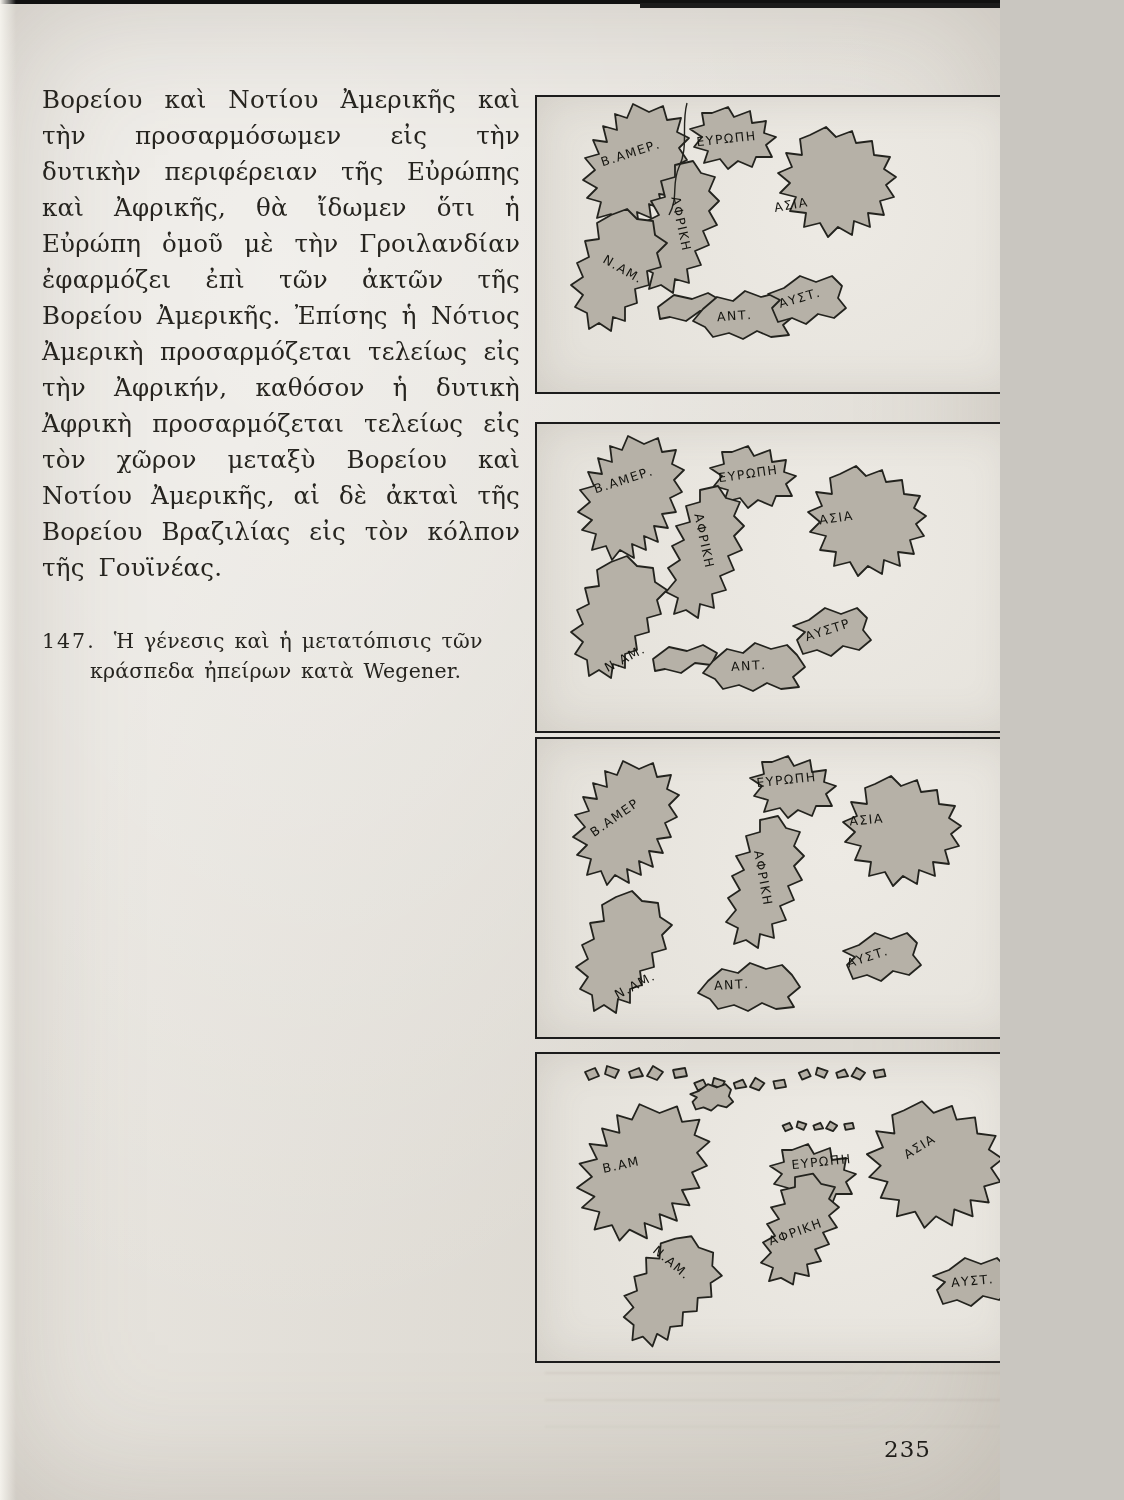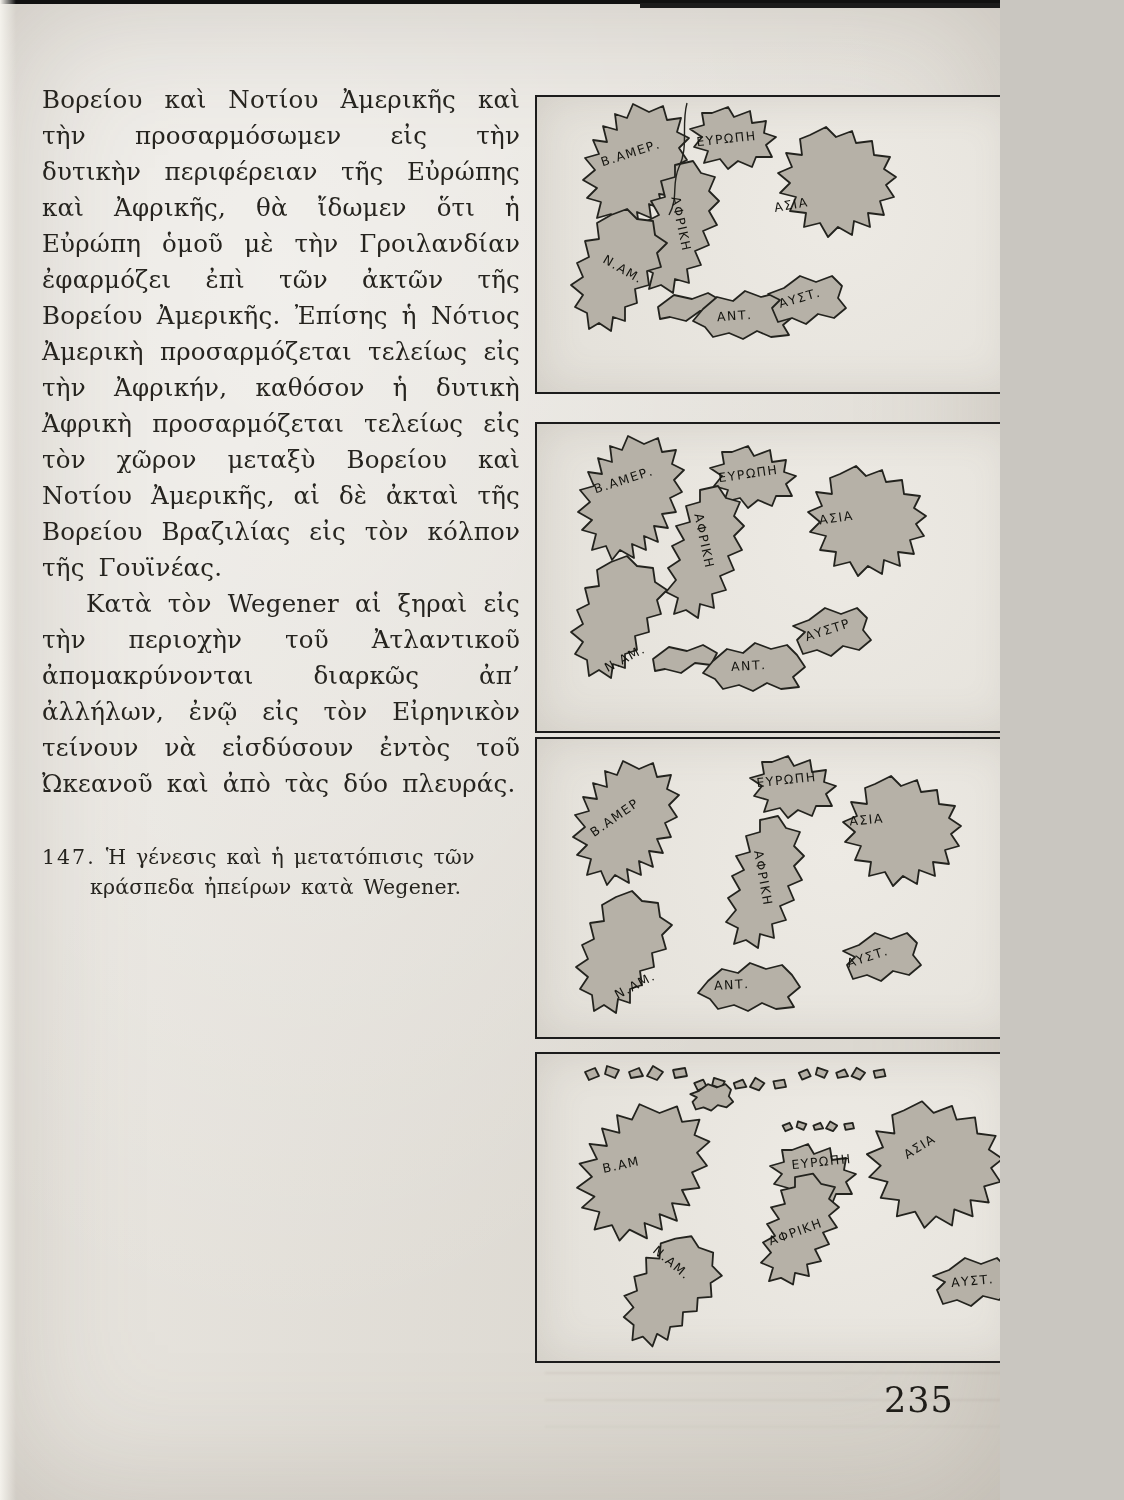--- a/index.html
+++ b/index.html
@@ -22,22 +22,22 @@
     text-align:justify;font-size:24.5px;line-height:36px;
     word-spacing:6px;letter-spacing:0.2px;
   }
   .text-col p{margin:0;text-indent:44px;}
   .text-col p.no-indent{text-indent:0;}
   .caption{
     margin-top:40px;width:452px;
     font-size:20.5px;line-height:30px;word-spacing:3px;
     padding-left:48px;text-indent:-48px;text-align:left;
   }
-  .cap-num{letter-spacing:2px;margin-right:10px;}
-  .page-num{position:absolute;left:884px;top:1380px;font-size:35px;letter-spacing:1px;color:#1f1d19;}
+  .cap-num{letter-spacing:2px;margin-right:18px;}
+  .page-num{position:absolute;left:884px;top:1436px;font-size:23px;letter-spacing:1px;color:#1f1d19;}
   figure.map{
     position:absolute;left:535px;margin:0;width:481px;
     border:2.5px solid #1c1c1c;
     background:#e9e6e0;
     background-image:radial-gradient(circle at 62% 38%, #edeae4, #e3e0d9);
     box-shadow: inset 0 0 45px rgba(110,100,85,0.16);
   }
   #map1{top:95px;height:295px;}
   #map2{top:422px;height:307px;}
   #map3{top:737px;height:298px;}
@@ -72,21 +72,20 @@
       <path id="c-sa" class="land" d="M44,8 L60,2 L70,12 L86,14 L88,28 L100,36 L90,46 L94,60 L80,64 L82,78 L68,82 L70,96 L58,100 L58,114 L46,110 L44,124 L32,116 L22,122 L20,106 L8,100 L16,88 L4,78 L16,70 L10,56 L22,50 L18,34 L32,32 L30,16 Z"></path>
       <path id="c-ant" class="land" d="M16,22 L30,10 L46,14 L58,4 L74,10 L90,6 L100,16 L108,28 L96,38 L102,48 L84,50 L70,44 L56,52 L42,46 L26,50 L18,40 L6,34 Z"></path>
       <path id="c-au" class="land" d="M22,16 L38,4 L54,10 L70,4 L80,14 L76,26 L84,36 L72,46 L56,42 L44,52 L30,46 L16,50 L10,36 L18,28 L6,22 Z"></path>
       <path id="c-tail" class="land" d="M6,20 L22,8 L40,12 L56,6 L70,14 L64,26 L48,24 L34,34 L18,30 L8,32 Z"></path>
       <path id="c-isl" class="land" d="M8,8 L18,4 L22,12 L12,16 Z M30,2 L42,6 L38,14 L28,10 Z M52,8 L62,4 L66,12 L54,14 Z M76,2 L86,8 L80,16 L70,12 Z M96,6 L108,4 L110,12 L98,14 Z"></path>
     </defs>
   </svg>
 
   <div class="text-col">
     <p class="no-indent">Βορείου καὶ Νοτίου Ἀμερικῆς καὶ τὴν προσαρμόσωμεν εἰς τὴν δυτικὴν περιφέρειαν τῆς Εὐρώπης καὶ Ἀφρικῆς, θὰ ἴδωμεν ὅτι ἡ Εὐρώπη ὁμοῦ μὲ τὴν Γροιλανδίαν ἐφαρμόζει ἐπὶ τῶν ἀκτῶν τῆς Βορείου Ἀμερικῆς. Ἐπίσης ἡ Νότιος Ἀμερικὴ προσαρμόζεται τελείως εἰς τὴν Ἀφρικήν, καθόσον ἡ δυτικὴ Ἀφρικὴ προσαρμόζεται τελείως εἰς τὸν χῶρον μεταξὺ Βορείου καὶ Νοτίου Ἀμερικῆς, αἱ δὲ ἀκταὶ τῆς Βορείου Βραζιλίας εἰς τὸν κόλπον τῆς Γουϊνέας.</p>
-    <p>Κατὰ τὸν Wegener αἱ ξηραὶ εἰς τὴν περιοχὴν τοῦ Ἀτλαντικοῦ ἀπομακρύνονται διαρκῶς ἀπ’ ἀλλήλων, ἐνῷ εἰς τὸν Εἰρηνικὸν τείνουν νὰ εἰσδύσουν ἐντὸς τοῦ Ὠκεανοῦ καὶ ἀπὸ τὰς δύο πλευράς.</p>
     <div class="caption">
       <span class="cap-num">147.</span><span>Ἡ γένεσις καὶ ἡ μετατόπισις τῶν κράσπεδα ἠπείρων κατὰ Wegener.</span>
     </div>
   </div>
 
   <figure class="map" id="map1">
     <svg viewBox="0 0 481 295">
       <use href="#c-na" transform="translate(30,5)"></use>
       <use href="#c-eu" transform="translate(145,8)"></use>
       <use href="#c-as" transform="translate(215,28)"></use>

